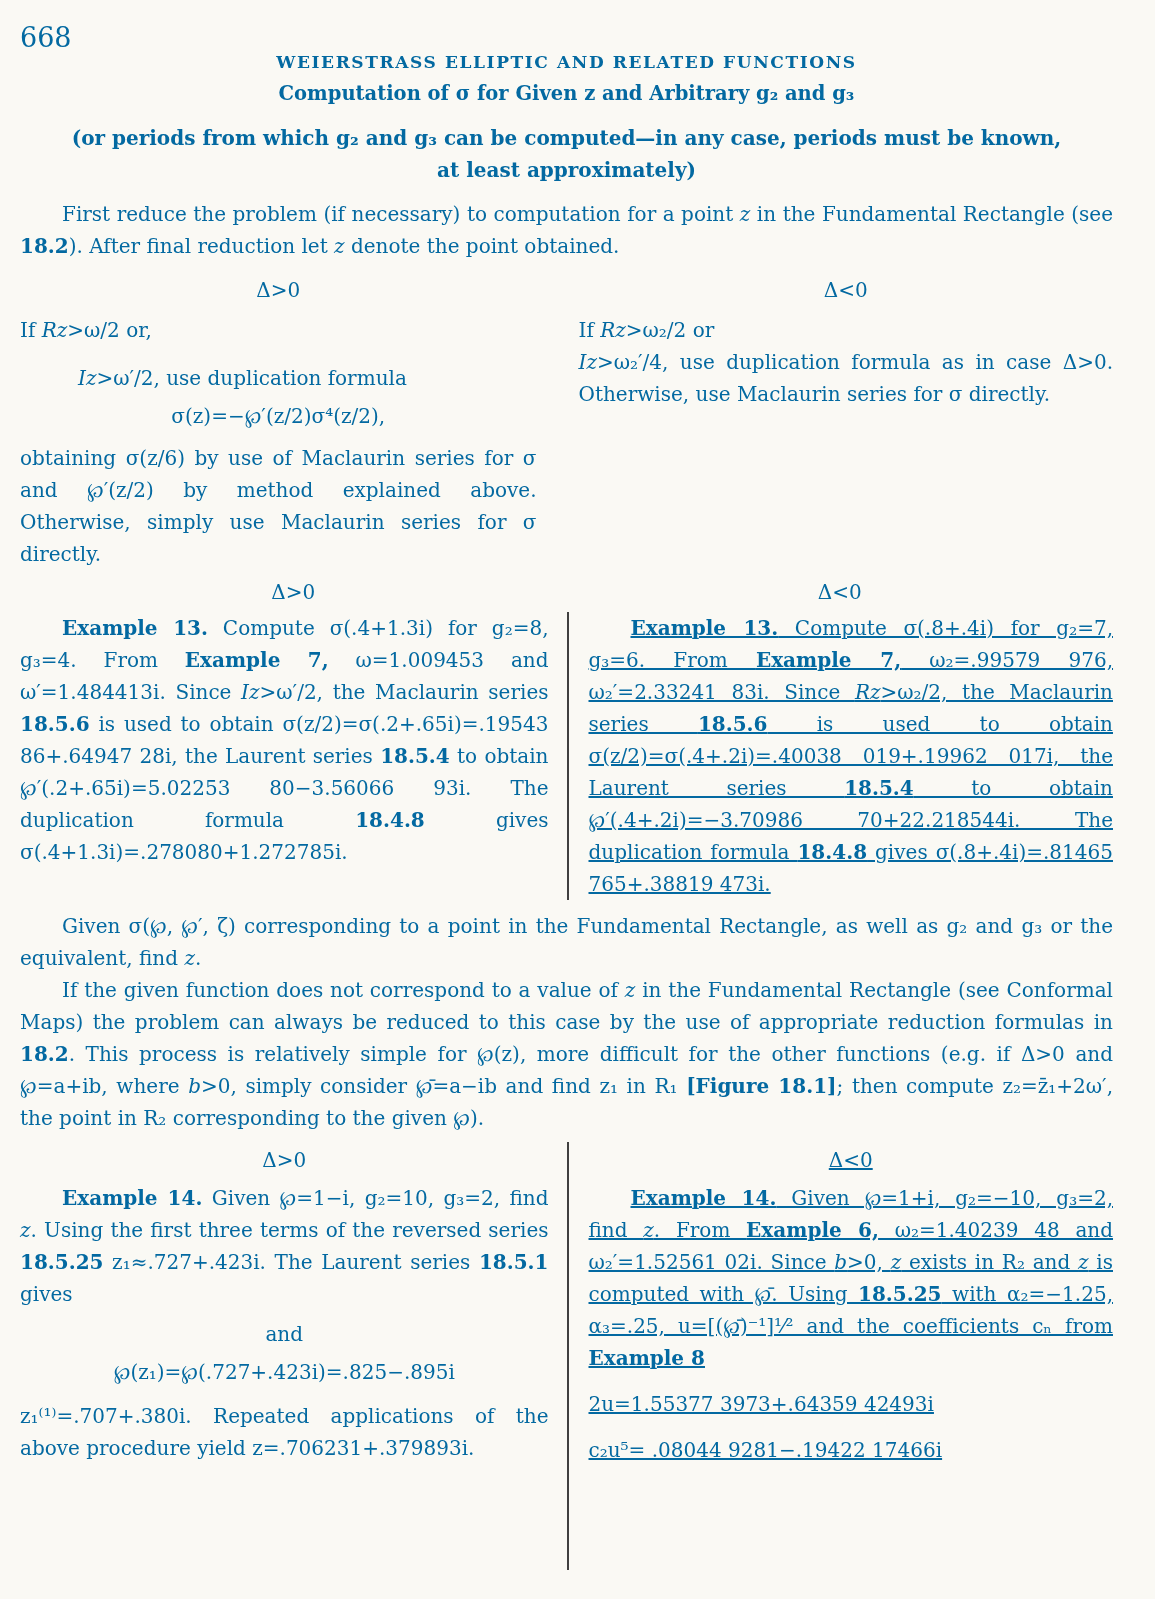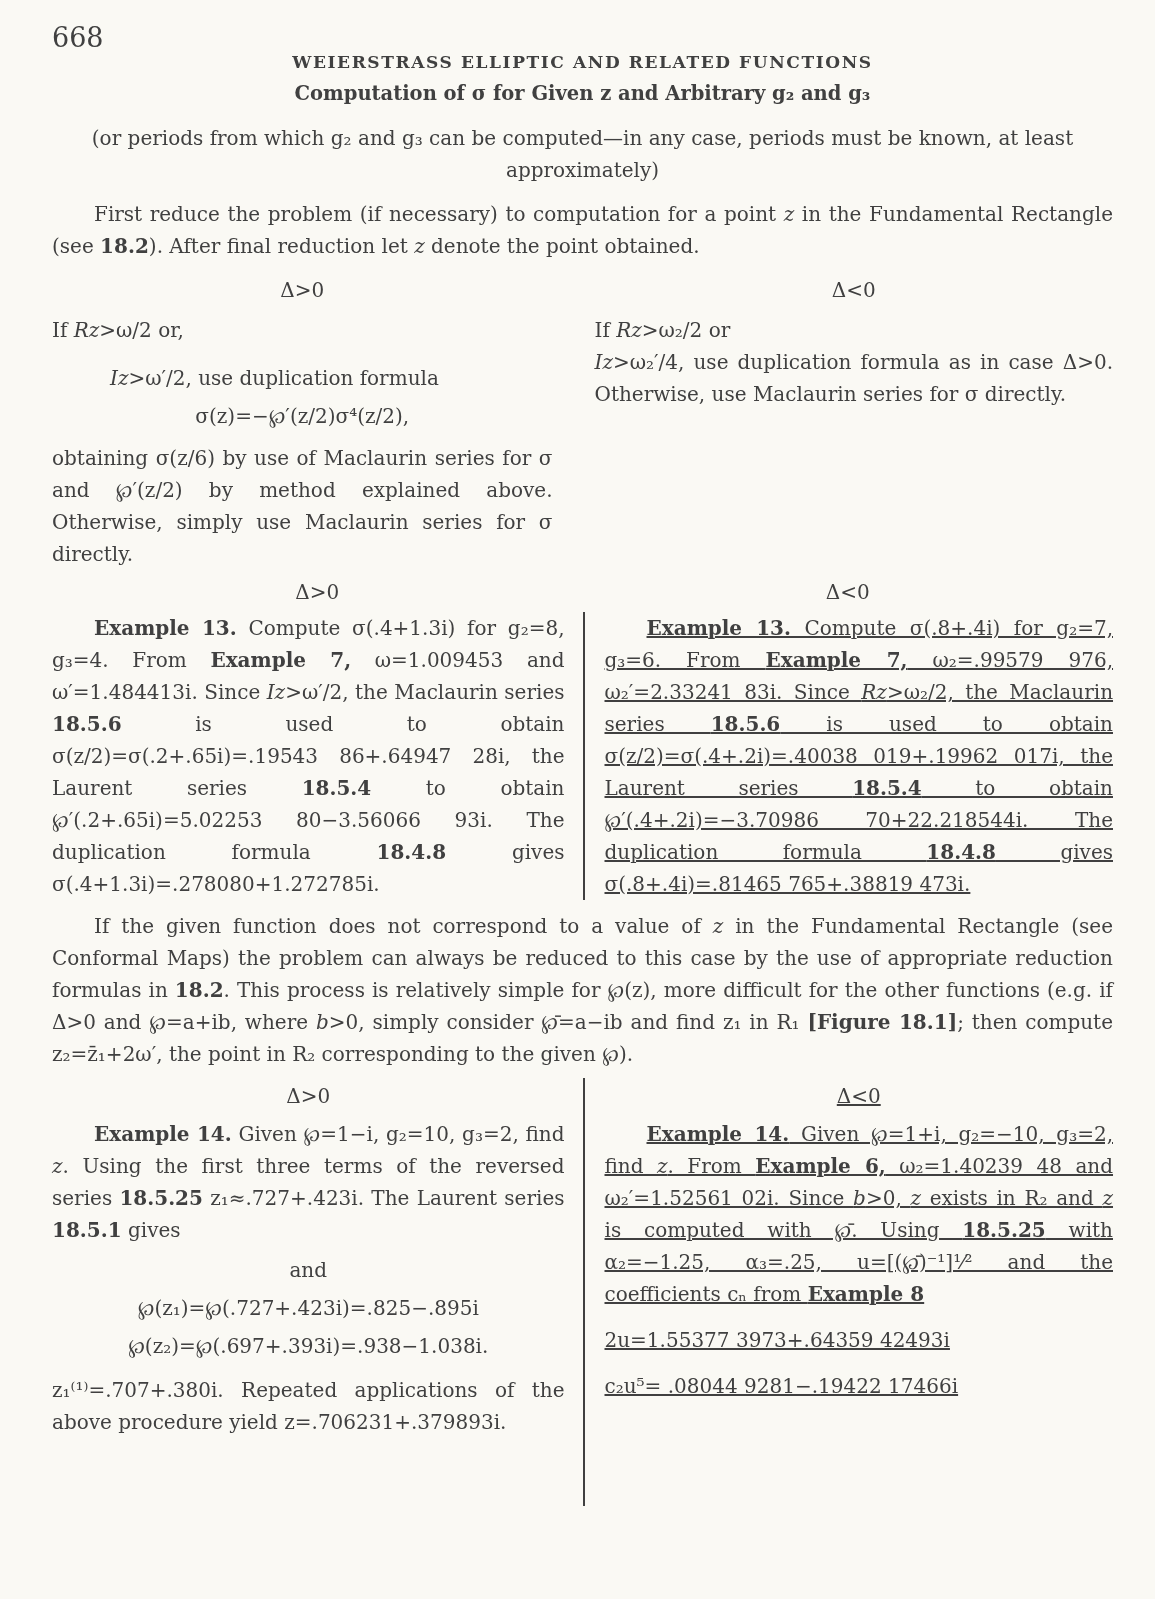--- a/index.html
+++ b/index.html
@@ -1,30 +1,30 @@
 <!DOCTYPE html>
 <html><head>
 <meta charset="utf-8">
 <style>
   html,body{margin:0;padding:0;background:#d8d6d0;}
   .page{
     width:1155px;height:1599px;box-sizing:border-box;
-    padding:22px 42px 0 52px;margin:0 auto;
-    background:#faf9f4;color:#404040;
+    padding:22px 42px 0 20px;margin:0 auto;
+    background:#faf9f4;color:#0369a1;
     font-family:"DejaVu Serif","Liberation Serif",serif;
     font-size:20px;line-height:32px;overflow:hidden;
   }
   .b{font-weight:700;}
   .i{font-style:italic;}
   .head-row{position:relative;height:42px;margin-bottom:10px;}
   .pagenum{font-size:27px;position:absolute;left:0;top:0;}
   .running-head{position:absolute;left:50%;transform:translateX(-50%);top:24px;
     font-size:17px;font-weight:700;letter-spacing:1.6px;white-space:nowrap;}
   .sec-title{text-align:center;font-size:19.5px;font-weight:700;margin:14px 0 12px 0;}
-  .subtitle{text-align:center;max-width:1000px;margin:0 auto 12px auto;}
+  .subtitle{text-align:center;max-width:1000px;margin:0 auto 12px auto;font-weight:bold;}
   .para{margin:0;text-align:justify;}
   .indent{text-indent:42px;}
   .intro{margin-bottom:10px;}
   .sec1{display:flex;margin-bottom:6px;}
   .sec1 .col{width:50%;box-sizing:border-box;}
   .sec1 .col.left{padding-right:30px;}
   .sec1 .col.right{padding-left:12px;}
   .case-header{text-align:center;margin:2px 0 8px 0;}
   .line{margin:0;}
   .line2{margin:16px 0 4px 58px;}
@@ -84,32 +84,32 @@
   <div class="divided">
     <div class="col-l">
       <p class="para indent"><span class="b">Example 13.</span><span>  Compute σ(.4+1.3i) for g₂=8, g₃=4.  From </span><span class="b">Example 7,</span><span> ω=1.009453 and ω′=1.484413i.  Since </span><span class="i">Iz</span><span>&gt;ω′/2, the Maclaurin series </span><span class="b">18.5.6</span><span> is used to obtain σ(z/2)=σ(.2+.65i)=.19543 86+.64947 28i, the Laurent series </span><span class="b">18.5.4</span><span> to obtain ℘′(.2+.65i)=5.02253 80−3.56066 93i.  The duplication formula </span><span class="b">18.4.8</span><span> gives σ(.4+1.3i)=.278080+1.272785i.</span></p>
     </div>
     <div class="col-r">
       <p class="para indent"><span class="b">Example 13.</span><span>  Compute σ(.8+.4i) for g₂=7, g₃=6.  From </span><span class="b">Example 7,</span><span> ω₂=.99579 976, ω₂′=2.33241 83i.  Since </span><span class="i">Rz</span><span>&gt;ω₂/2, the Maclaurin series </span><span class="b">18.5.6</span><span> is used to obtain σ(z/2)=σ(.4+.2i)=.40038 019+.19962 017i, the Laurent series </span><span class="b">18.5.4</span><span> to obtain ℘′(.4+.2i)=−3.70986 70+22.218544i.  The duplication formula </span><span class="b">18.4.8</span><span> gives σ(.8+.4i)=.81465 765+.38819 473i.</span></p>
     </div>
   </div>
 
   <div class="mid">
+    <p class="para indent"><span>Given σ(℘, ℘′, ζ) corresponding to a point in the Fundamental Rectangle, as well as g₂ and g₃ or the equivalent, find </span><span class="i">z</span><span>.</span></p>
     <p class="para indent"><span>If the given function does not correspond to a value of </span><span class="i">z</span><span> in the Fundamental Rectangle (see Conformal Maps) the problem can always be reduced to this case by the use of appropriate reduction formulas in </span><span class="b">18.2</span><span>.  This process is relatively simple for ℘(z), more difficult for the other functions (e.g. if Δ&gt;0 and ℘=a+ib, where </span><span class="i">b</span><span>&gt;0, simply consider ℘̄=a−ib and find z₁ in R₁ </span><span class="b">[Figure 18.1]</span><span>; then compute z₂=z̄₁+2ω′, the point in R₂ corresponding to the given ℘).</span></p>
   </div>
 
   <div class="divided ex14">
     <div class="col-l">
       <div class="case-header">Δ&gt;0</div>
       <p class="para indent"><span class="b">Example 14.</span><span>  Given ℘=1−i, g₂=10, g₃=2, find </span><span class="i">z</span><span>.  Using the first three terms of the reversed series </span><span class="b">18.5.25</span><span> z₁≈.727+.423i.  The Laurent series </span><span class="b">18.5.1</span><span> gives</span></p>
       <div class="and-row">
         <span class="and">and</span>
         <div class="eqs">
           <p class="eq">℘(z₁)=℘(.727+.423i)=.825−.895i</p>
-          <p class="eq">℘(z₂)=℘(.697+.393i)=.938−1.038i.</p>
         </div>
       </div>
       <p class="para">z₁⁽¹⁾=.707+.380i.  Repeated applications of the above procedure yield z=.706231+.379893i.</p>
     </div>
     <div class="col-r">
       <div class="case-header">Δ&lt;0</div>
       <p class="para indent"><span class="b">Example 14.</span><span>  Given ℘=1+i, g₂=−10, g₃=2, find </span><span class="i">z</span><span>.  From </span><span class="b">Example 6,</span><span> ω₂=1.40239 48 and ω₂′=1.52561 02i.  Since </span><span class="i">b</span><span>&gt;0, </span><span class="i">z</span><span> exists in R₂ and </span><span class="i">z</span><span> is computed with ℘̄.  Using </span><span class="b">18.5.25</span><span> with α₂=−1.25, α₃=.25, u=[(℘̄)⁻¹]¹⁄² and the coefficients cₙ from </span><span class="b">Example 8</span></p>
       <p class="r-eq">2u=1.55377 3973+.64359 42493i</p>
       <p class="r-eq">c₂u⁵= .08044 9281−.19422 17466i</p>
 

